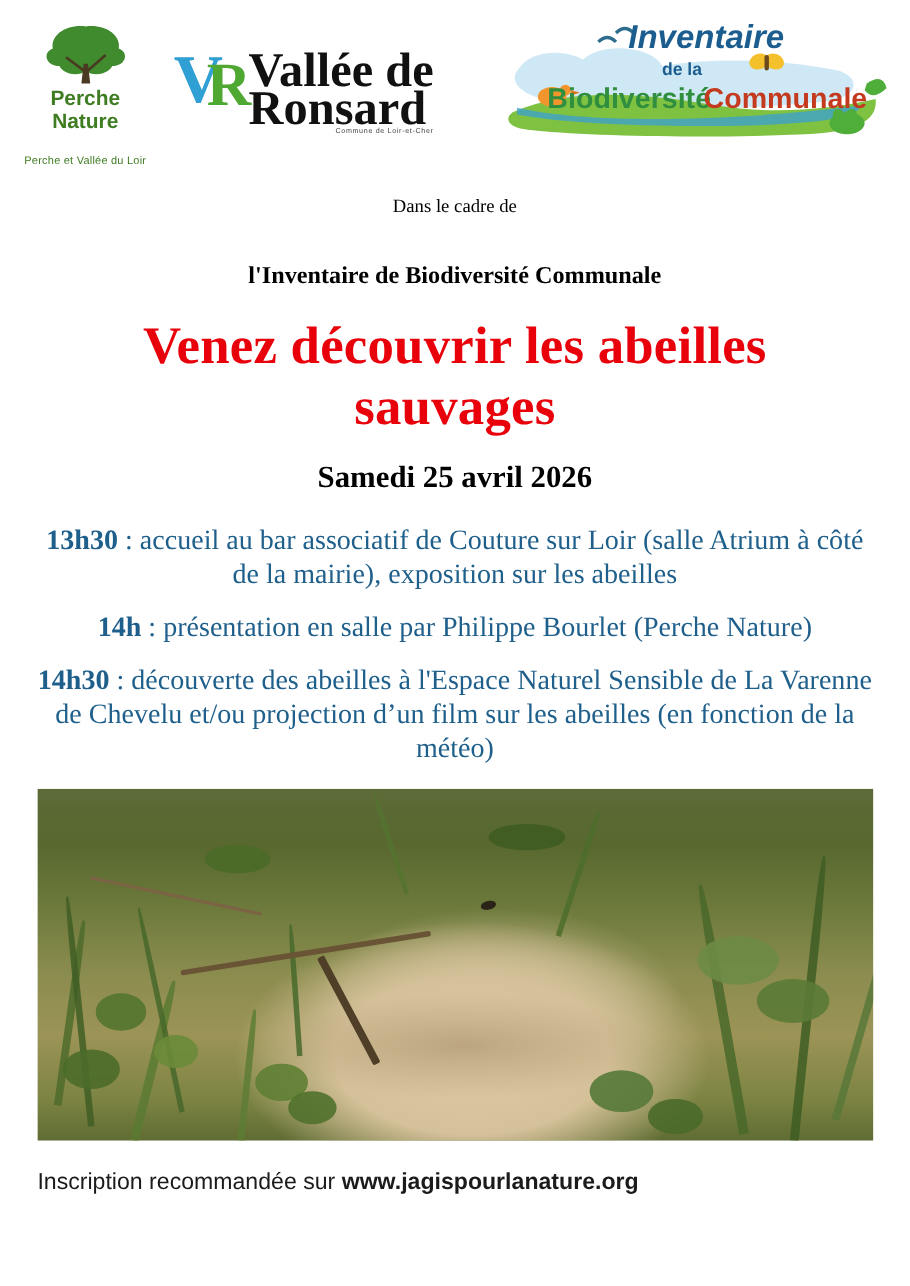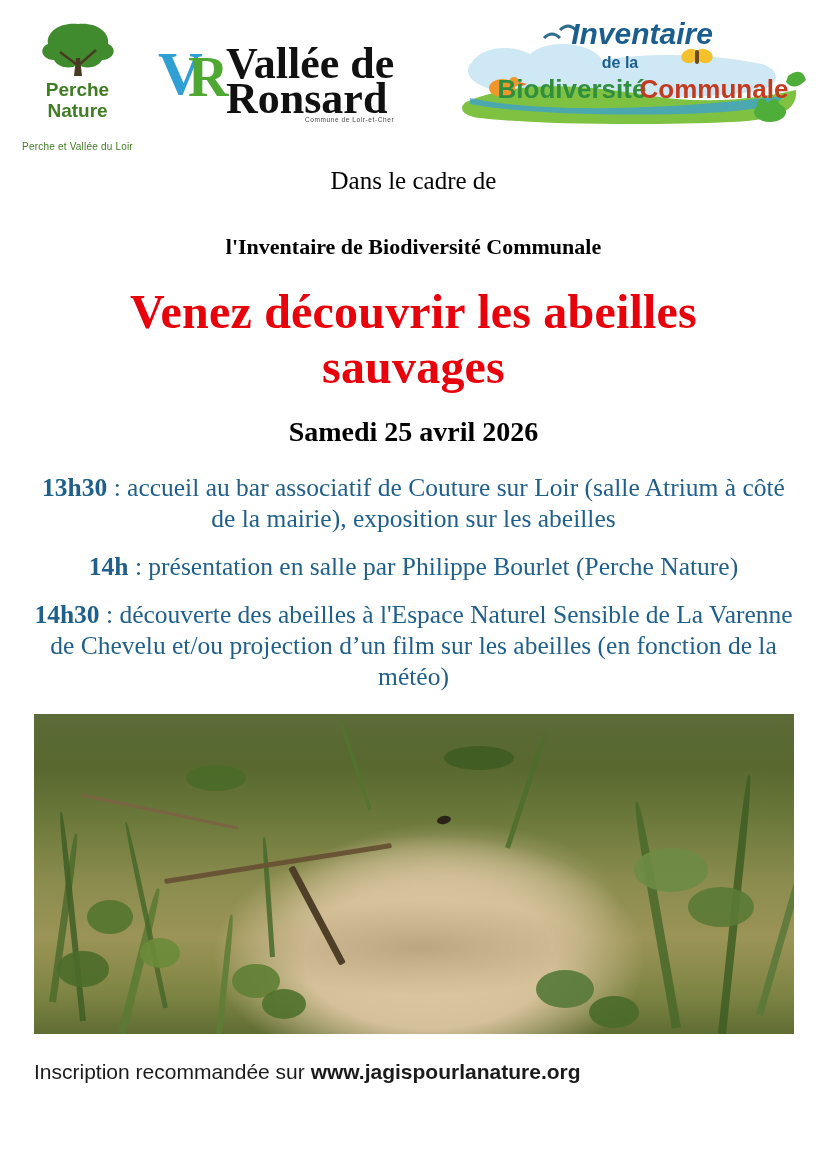--- a/index.html
+++ b/index.html
@@ -93,22 +93,22 @@
   
   .logo-ibc { left: 452px; top: 16px; width: 355px; height: 115px; }
   .ibc-svg { display:block; }
 
   
   .content {
     padding: 0 34px;
     text-align: center;
   }
   .line-dans {
-    font-size: 25px;
-    margin-top: 27px;
+    font-size: 17px;
+    margin-top: 38px;
     text-align: center;
   }
   .line-ibc {
     font-size: 22px;
     font-weight: bold;
     margin-top: 39px;
   }
   .line-vallee {
     font-size: 26px;
     font-weight: bold;

